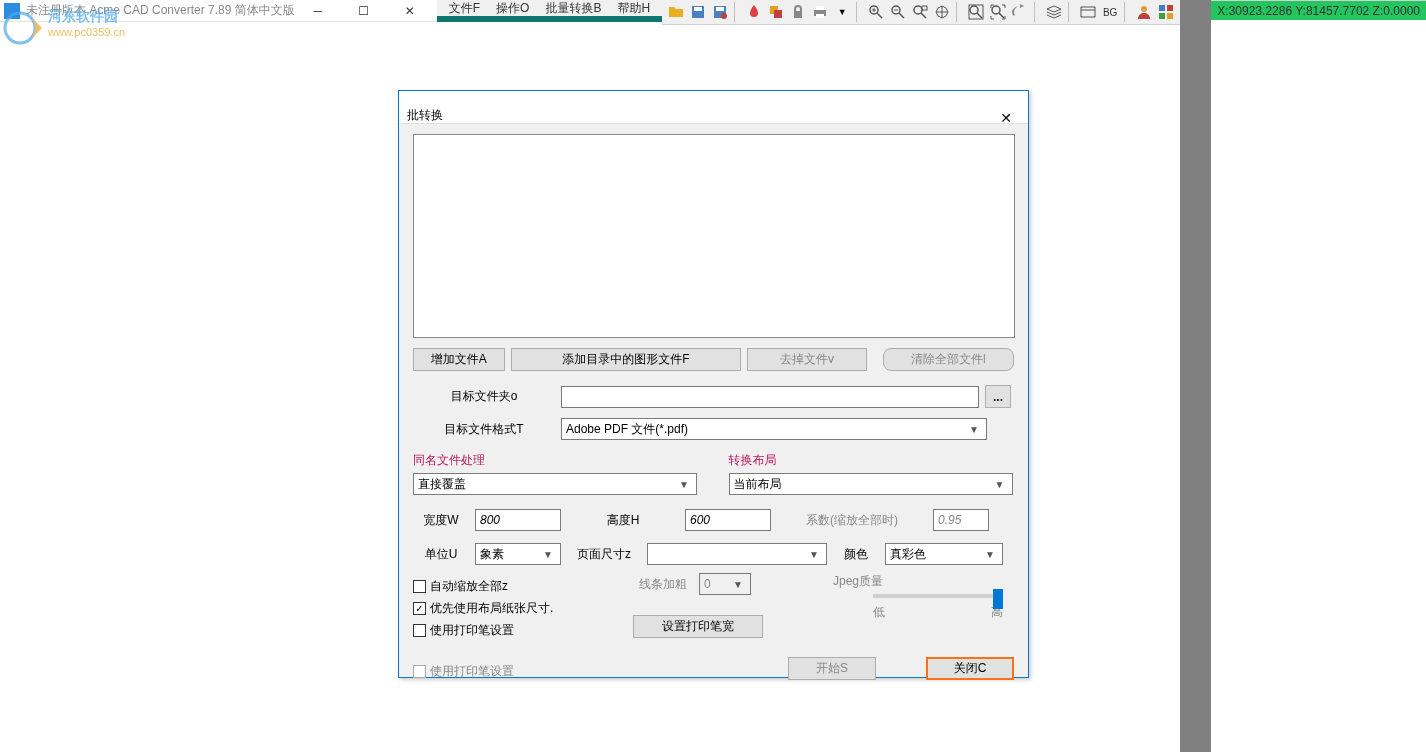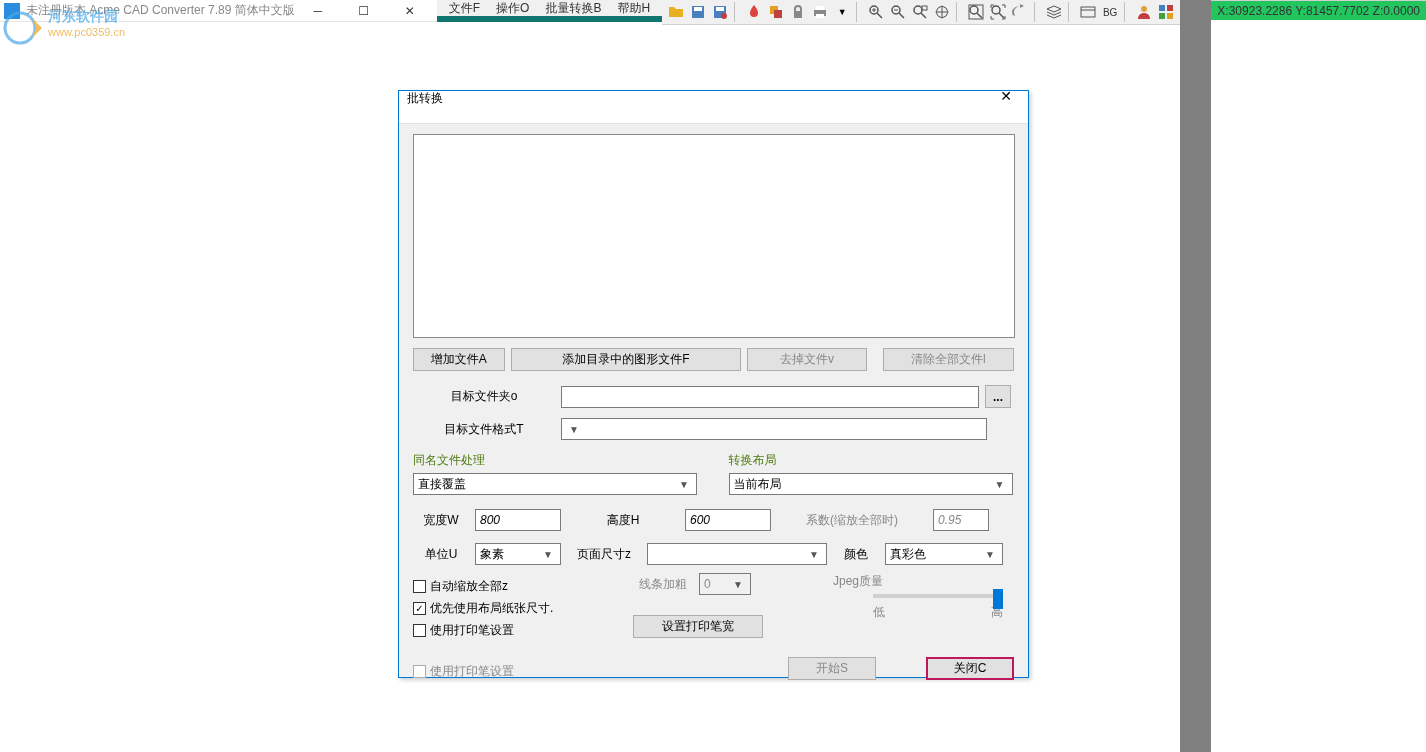--- a/index.html
+++ b/index.html
@@ -30,45 +30,45 @@
     .tb-icon { width: 16px; height: 16px; }
     
     
     .client-area { flex: 1; background: #808080; position: relative; }
     
     
     .status-bar { height: 20px; background: #22c55e; border-top: 1px solid #d0d0d0; display: flex; align-items: center; padding: 0 6px; color: #333; }
     
     
     .dialog { position: absolute; top: 90px; left: 398px; width: 631px; height: 588px; background: #f0f0f0; border: 1px solid #0078d7; box-shadow: 2px 2px 4px rgba(0,0,0,0.2); display: flex; flex-direction: column; }
-    .dialog-title-bar { height: 28px; background: #fff; display: flex; align-items: flex-end; padding: 16px 8px; border-bottom: 1px solid #e0e0e0; }
+    .dialog-title-bar { height: 28px; background: #fff; display: flex; align-items: flex-start; padding: 16px 8px; border-bottom: 1px solid #e0e0e0; }
     .dialog-title { flex: 1; color: #000; font-size: 12px; }
     .dialog-close { width: 28px; height: 22px; display: flex; align-items: center; justify-content: center; font-size: 14px; cursor: default; }
     .dialog-body { flex: 1; padding: 10px 14px; display: flex; flex-direction: column; }
     
     
     .file-list { width: 602px; height: 204px; background: #fff; border: 1px solid #888; }
     .btn-row { display: flex; gap: 6px; margin-top: 10px; }
     .d-btn { height: 23px; background: #e1e1e1; border: 1px solid #adadad; display: flex; align-items: center; justify-content: center; color: #000; cursor: default; padding: 0 8px; }
     .d-btn.disabled { color: #888; }
-    .d-btn.default { border: 2px solid #be185d; }
+    .d-btn.default { border: 2px solid #f97316; }
     
     .form-row { display: flex; align-items: center; margin-top: 10px; gap: 6px; }
     .lbl { color: #000; text-align: center; }
     .lbl.disabled { color: #888; }
     .txt-input { height: 22px; background: #fff; border: 1px solid #7a7a7a; padding: 0 4px; color: #000; font-style: italic; }
     .txt-input.disabled { color: #888; }
     .browse-btn { width: 26px; height: 23px; background: #e1e1e1; border: 1px solid #adadad; display: flex; align-items: center; justify-content: center; font-weight: bold; cursor: default; }
     .combo { height: 22px; background: #fff; border: 1px solid #7a7a7a; display: flex; align-items: center; padding: 0 4px; position: relative; cursor: default; }
     .combo-text { flex: 1; color: #000; }
     .combo-arrow { width: 16px; text-align: center; color: #555; font-size: 10px; }
     
     .group-row { display: flex; gap: 30px; margin-top: 12px; }
     .group { flex: 1; }
-    .group-lbl { color: #4d7c0f; margin-bottom: 4px; display: block; }
+    .group-lbl { color: #be185d; margin-bottom: 4px; display: block; }
     
     .check-row { display: flex; align-items: center; gap: 4px; color: #000; margin-top: 5px; }
     .check-row.disabled { color: #888; }
     .chk { width: 13px; height: 13px; border: 1px solid #333; background: #fff; display: inline-flex; align-items: center; justify-content: center; font-size: 10px; }
     
     .slider-track { width: 130px; height: 4px; background: #d0d0d0; position: relative; }
     .slider-thumb { position: absolute; top: -5px; right: 0; width: 10px; height: 20px; background: #0078d7; }
     .slider-labels { display: flex; justify-content: space-between; width: 130px; margin-top: 6px; color: #888; }
     
     .bottom-row { display: flex; align-items: center; margin-top: 18px; }
@@ -247,32 +247,33 @@
     <div class="dialog-close">✕</div>
   </div>
   <div class="dialog-body">
 
     <div class="file-list"></div>
 
     <div class="btn-row">
       <div class="d-btn" style="width:92px;">增加文件A</div>
       <div class="d-btn" style="width:232px;">添加目录中的图形文件F</div>
       <div class="d-btn disabled" style="width:120px;">去掉文件v</div>
-      <div class="d-btn disabled" style="width:132px;margin-left:10px;">清除全部文件l</div>
+      <div class="d-btn disabled" style="width:132px;margin-left:10px;border-radius:8px;">清除全部文件l</div>
     </div>
 
     <div class="form-row" style="margin-top:14px;">
       <div class="lbl" style="width:142px;">目标文件夹o</div>
       <input class="txt-input" style="width: 418px;" value="">
       <div class="browse-btn">...</div>
     </div>
 
     <div class="form-row">
       <div class="lbl" style="width:142px;">目标文件格式T</div>
       <div class="combo" style="width:426px;">
+        <span class="combo-text">Adobe PDF 文件(*.pdf)</span>
         <span class="combo-arrow">▼</span>
       </div>
     </div>
 
     <div class="group-row">
       <div class="group">
         <span class="group-lbl">同名文件处理</span>
         <div class="combo" style="width:284px;">
           <span class="combo-text">直接覆盖</span>
           <span class="combo-arrow">▼</span>

